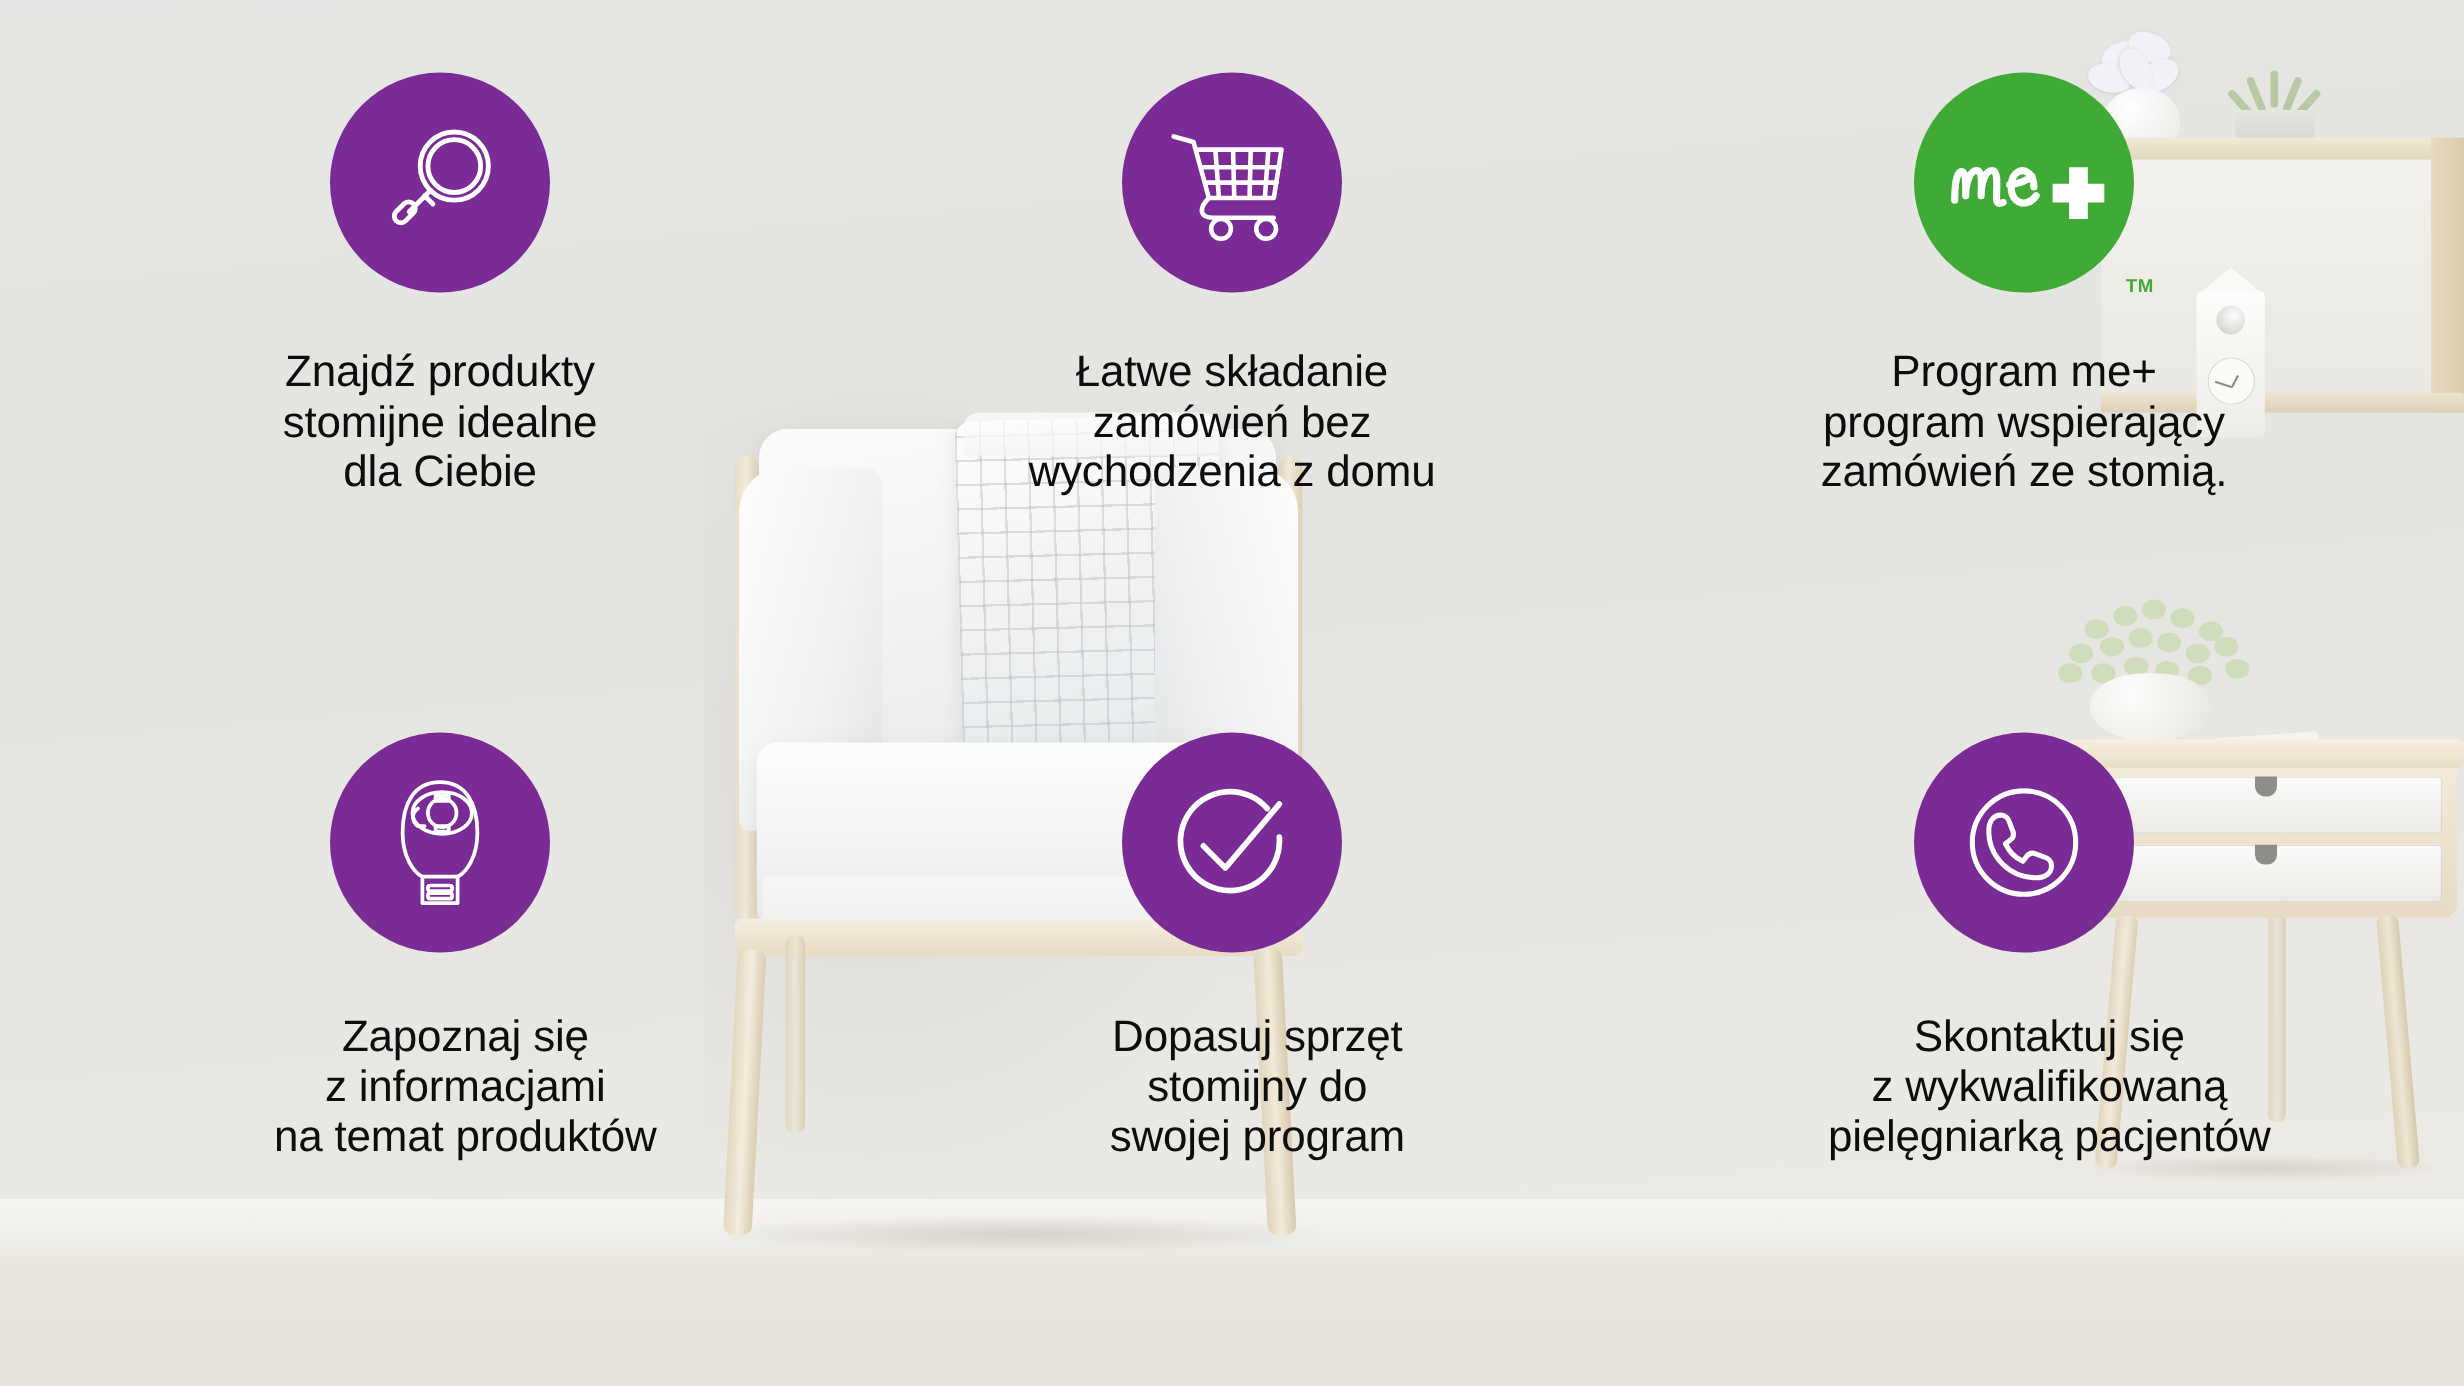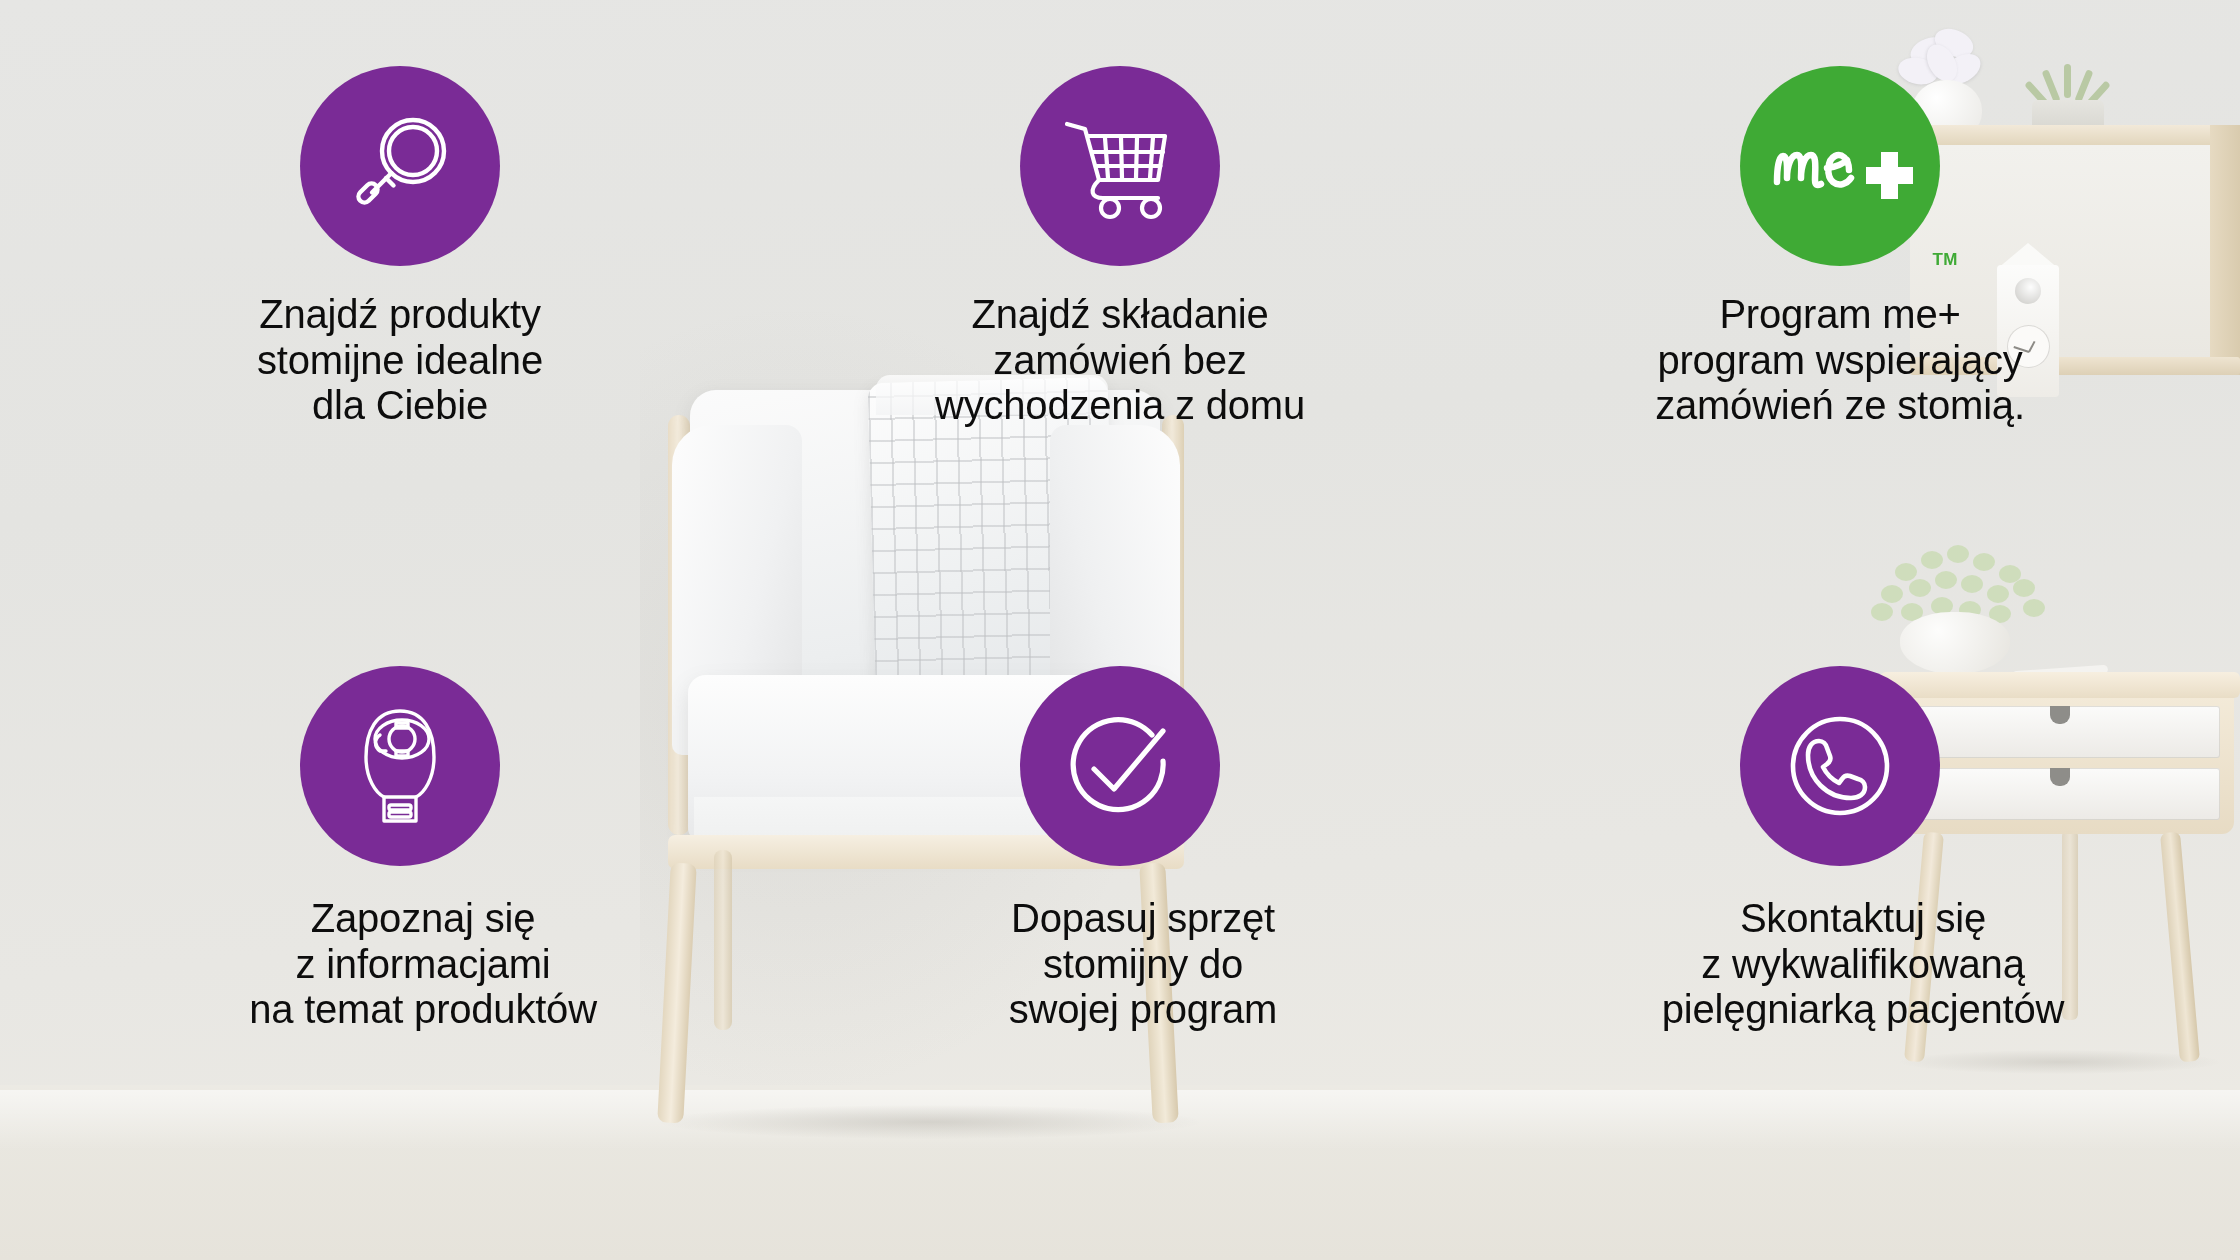--- a/index.html
+++ b/index.html
@@ -113,21 +113,21 @@
   .plant-pot{position:absolute;left:1900px;top:612px;width:110px;height:62px;border-radius:46% 46% 50% 50%;
         background:radial-gradient(circle at 35% 30%,#fdfdfc,#e6e4de);}
   .plant{position:absolute;left:1855px;top:545px;width:215px;height:90px;}
   .pleaf{position:absolute;width:22px;height:18px;border-radius:50%;background:#cfddbc;}
   .pen{position:absolute;left:2012px;top:668px;width:96px;height:9px;border-radius:5px;background:#f4f3f0;transform:rotate(-4deg);}
 
   
   #grid{position:absolute;inset:0;display:grid;
         grid-template-columns:1fr 1fr 1fr;grid-template-rows:1fr 1fr;
         padding:66px 40px 30px 40px;box-sizing:border-box;}
-  .cell{display:flex;flex-direction:column;align-items:center;}
+  .cell{display:flex;flex-direction:column;align-items:center;gap:24px;}
   .badge{width:200px;height:200px;border-radius:50%;display:flex;align-items:center;justify-content:center;
          position:relative;flex:none;}
   .badge.purple{background:#7a2b96;}
   .badge.green{background:#3faa35;}
   .badge svg{display:block;}
   .tm{position:absolute;right:-18px;bottom:-4px;font-size:17px;color:#3faa35;font-weight:700;letter-spacing:.5px;}
   .cap{margin-top:26px;text-align:center;color:#0d0d0d;
        font-size:40px;font-weight:400;line-height:1.14;letter-spacing:-.2px;white-space:pre-line;}
   .cell.row2 .badge{margin-top:18px;}
   .cell.row2 .cap{margin-top:30px;margin-left:46px;}
@@ -243,21 +243,21 @@
     <div class="badge purple">
       <svg width="122" height="112" viewBox="0 0 122 112" fill="none" stroke="#fff" stroke-width="4.2" stroke-linecap="round" stroke-linejoin="round">
         <path d="M8 14 L26 19 L40 70 L99 70 L106 26 L30 26"></path>
         <path d="M40 70 C30 80, 32 88, 44 88 L99 88"></path>
         <path d="M34 42 L104 42 M37 56 L101.5 56"></path>
         <path d="M46 28 L49 68 M62 28 L63 68 M78 28 L77 68 M94 27 L91 68"></path>
         <circle cx="51" cy="98" r="9"></circle>
         <circle cx="92" cy="98" r="9"></circle>
       </svg>
     </div>
-    <div class="cap">Znajdź składanie
+    <div class="cap">Łatwe składanie
 zamówień bez
 wychodzenia z domu</div>
   </div>
 
   <div class="cell row1">
     <div class="badge green">
       <svg width="150" height="80" viewBox="0 0 150 80" fill="none">
         <path d="M12 56 C12 40, 14 30, 18 30 C23 30, 22 44, 22 52 C22 40, 26 29, 32 29 C38 29, 36 44, 36 52
                  C36 40, 40 29, 46 29 C52 29, 50 44, 50 54 C50 59, 52 60, 56 58" stroke="#fff" stroke-width="6.5" stroke-linecap="round" stroke-linejoin="round"></path>
         <path d="M84 44 C84 32, 76 27, 70 30 C62 34, 61 50, 68 56 C74 61, 82 58, 86 52

